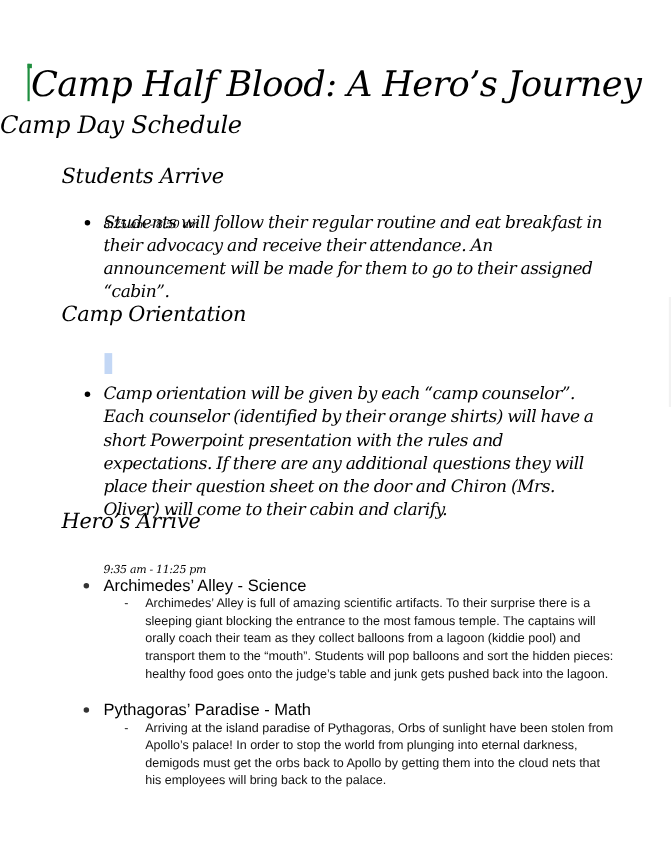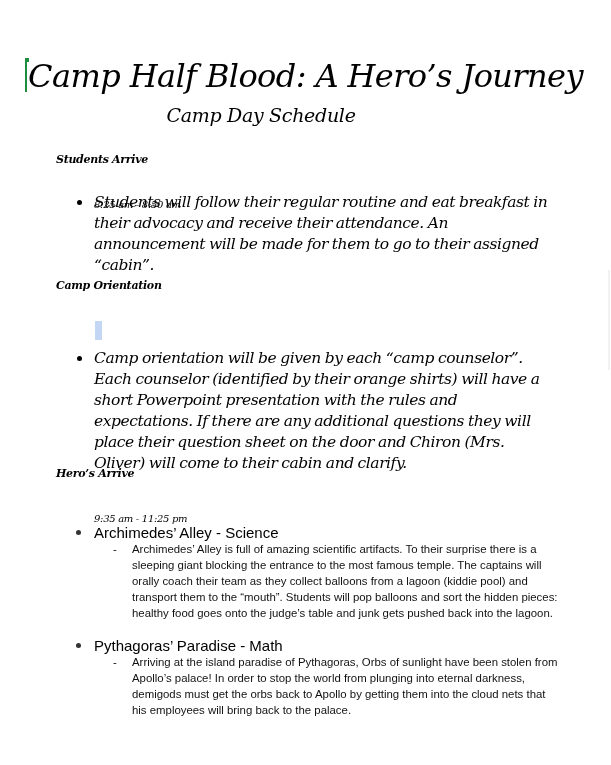--- a/index.html
+++ b/index.html
@@ -3,22 +3,22 @@
 <meta charset="utf-8">
 <style>
   html, body { margin: 0; padding: 0; background: #ffffff; }
   body { width: 611px; height: 765px; position: relative; overflow: hidden; color: #000; }
   .page { position: absolute; left: 0; top: 0; width: 611px; height: 765px; background: #fff; }
   .page-edge { position: absolute; right: 1px; top: 270px; width: 2px; height: 100px; background: #f2f2f2; }
   .title { position: absolute; left: 0; width: 611px; top: 56px; text-align: center; font-size: 32px; line-height: 40px; letter-spacing: -0.6px; font-family: "DejaVu Serif", serif; font-style: italic; }
   .title-inner { position: relative; display: inline-block; }
   .cursor { position: absolute; left: -3px; top: 2px; width: 2px; height: 34px; background: #1e8e3e; }
   .cursor::before { content: ""; position: absolute; left: 0; top: 0; width: 4px; height: 4px; background: #1e8e3e; }
-  .subtitle { position: absolute; left: 0; width: 522px; top: 102px; text-align: center; font-size: 19px; line-height: 26px; font-family: "DejaVu Serif", serif; font-style: italic; letter-spacing: -0.3px; }
-  .heading { position: absolute; left: 56px; font-size: 11px; line-height: 20px; font-family: "DejaVu Serif", serif; font-style: italic; letter-spacing: -0.3px; font-weight: bold; }
+  .subtitle { position: absolute; left: 0; width: 522px; top: 102px; font-size: 22px; line-height: 26px; font-family: "DejaVu Serif", serif; font-style: italic; letter-spacing: -0.3px; }
+  .heading { position: absolute; left: 56px; font-size: 19px; line-height: 20px; font-family: "DejaVu Serif", serif; font-style: italic; letter-spacing: -0.3px; }
   .time { position: absolute; left: 94px; font-size: 10px; line-height: 20px; font-family: "DejaVu Serif", serif; font-style: italic; letter-spacing: -0.3px; margin-top: 24px; }
   .sel { display: inline-block; width: 7px; height: 19px; background: #c3d7f5; vertical-align: -4px; margin-left: 1px; }
   .bullet-para { position: absolute; left: 94px; width: 462px; font-size: 15.5px; line-height: 21px; font-family: "DejaVu Serif", serif; font-style: italic; letter-spacing: -0.45px; word-spacing: -0.5px; }
   .dot { position: absolute; left: -17px; top: 8px; width: 5px; height: 5px; border-radius: 50%; background: #000; }
   .station { position: absolute; left: 94px; font-size: 15px; line-height: 20px; font-family: "Liberation Sans", sans-serif; }
   .station .dot { top: 7px; left: -18px; background: #333; }
   .desc { position: absolute; left: 132px; width: 426px; font-size: 11.4px; line-height: 15.9px; font-family: "Liberation Sans", sans-serif; color: #111; }
   .dash { position: absolute; left: -19px; top: 0; }
 </style>
 </head>

